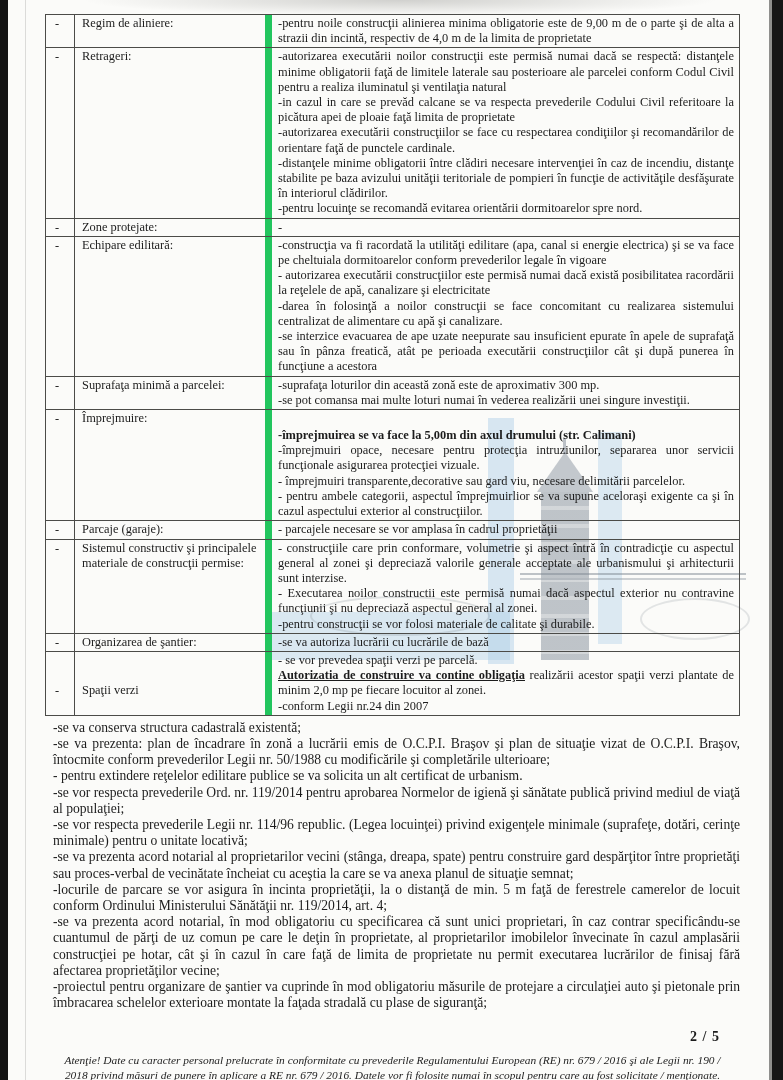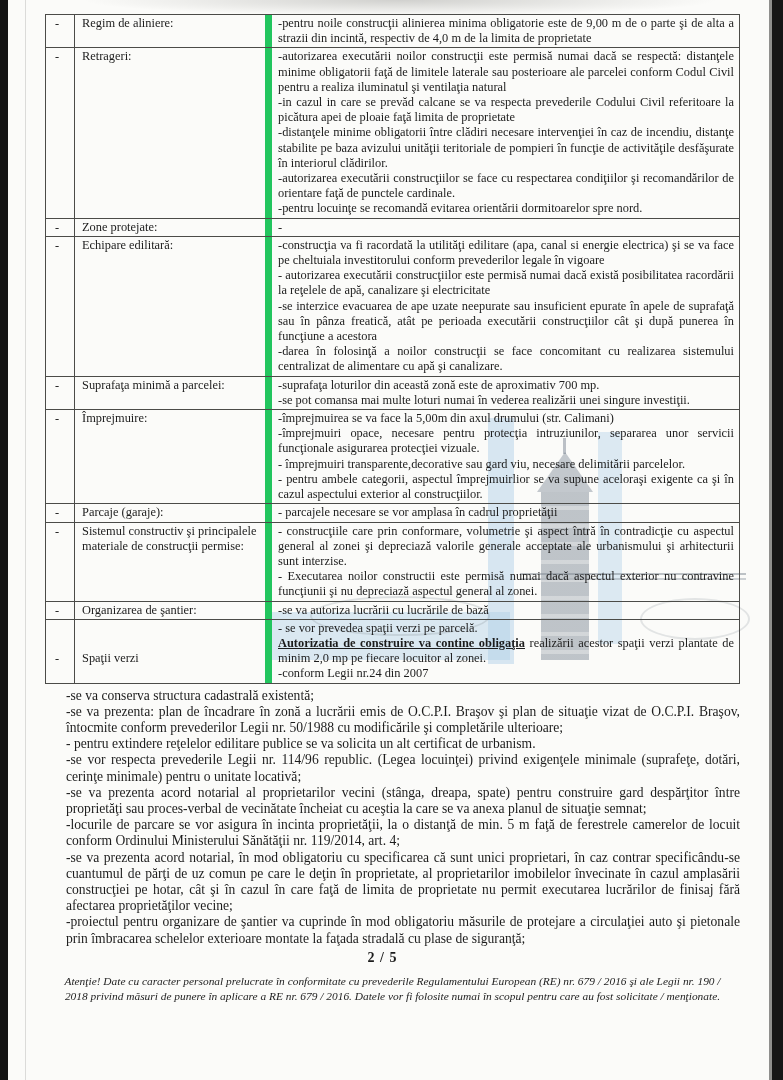--- a/index.html
+++ b/index.html
@@ -39,30 +39,30 @@
   
   .utable { border:1px solid #4b4b48; }
   .trow { display:flex; border-bottom:1px solid #4b4b48; }
   .trow:last-child { border-bottom:none; }
   .c-bullet { width:29px; border-right:1px solid #4b4b48; padding:1px 0 0 9px;
               font-size:12.4px; line-height:15.2px; flex:none; }
   .c-label  { width:197px; border-right:7px solid #22c55e; padding:1px 4px 1px 7px;
               font-size:12.4px; line-height:15.2px; flex:none; }
   .c-content{ flex:1; padding:1px 5px 1px 6px; font-size:12.4px; line-height:15.2px; }
   .c-content p { text-align:justify; }
-  .bold { font-weight:normal; }
+  .bold { font-weight:bold;margin-top:17px; }
   .ul { text-decoration:underline;font-weight:bold; }
   .label-low { padding-top:31px; }
 
   
   .notes { margin-top:4px; padding-left:8px; font-size:13.6px; line-height:16.2px; }
-  .notes p { text-align:justify;margin-left:13px; }
+  .notes p { text-align:justify; }
 
   
-  .pageno { margin-top:3px; text-align:center; font-weight:bold; font-size:14px;
+  .pageno { margin-top:18px; text-align:right; font-weight:bold; font-size:14px;
             letter-spacing:1px; padding-right:20px; }
   .footnote { margin:8px auto 0; width:97%; font-style:italic; font-size:11.4px;
               line-height:15px; text-align:center; color:#222; }
 </style>
 </head>
 <body>
 
 <div class="edge-left"></div>
 <div class="edge-right"></div>
 <div class="top-shadow"></div>
@@ -89,50 +89,50 @@
         <p>-pentru noile construcţii alinierea minima obligatorie este de 9,00 m de o parte şi de alta a strazii din incintă, respectiv de 4,0 m de la limita de proprietate</p>
       </div>
     </div>
 
     <div class="trow">
       <div class="c-bullet">-</div>
       <div class="c-label">Retrageri:</div>
       <div class="c-content">
         <p>-autorizarea executării noilor construcţii este permisă numai dacă se respectă: distanţele minime obligatorii faţă de limitele laterale sau posterioare ale parcelei conform Codul Civil pentru a realiza iluminatul şi ventilaţia natural</p>
         <p>-in cazul in care se prevăd calcane se va respecta prevederile Codului Civil referitoare la picătura apei de ploaie faţă limita de proprietate</p>
+        <p>-autorizarea executării construcţiilor se face cu respectarea condiţiilor şi recomandărilor de orientare faţă de punctele cardinale.</p>
         <p>-distanţele minime obligatorii între clădiri necesare intervenţiei în caz de incendiu, distanţe stabilite pe baza avizului unităţii teritoriale de pompieri în funcţie de activităţile desfăşurate în interiorul clădirilor.</p>
-        <p>-autorizarea executării construcţiilor se face cu respectarea condiţiilor şi recomandărilor de orientare faţă de punctele cardinale.</p>
         <p>-pentru locuinţe se recomandă evitarea orientării dormitoarelor spre nord.</p>
       </div>
     </div>
 
     <div class="trow">
       <div class="c-bullet">-</div>
       <div class="c-label">Zone protejate:</div>
       <div class="c-content">
         <p>-</p>
       </div>
     </div>
 
     <div class="trow">
       <div class="c-bullet">-</div>
       <div class="c-label">Echipare edilitară:</div>
       <div class="c-content">
-        <p>-construcţia va fi racordată la utilităţi edilitare (apa, canal si energie electrica) şi se va face pe cheltuiala investitorului conform prevederilor legale în vigoare</p>
+        <p>-construcţia va fi racordată la utilităţi edilitare (apa, canal si energie electrica) şi se va face pe cheltuiala dormitoarelor conform prevederilor legale în vigoare</p>
         <p>- autorizarea executării construcţiilor este permisă numai dacă există posibilitatea racordării la reţelele de apă, canalizare şi electricitate</p>
+        <p>-darea în folosinţă a noilor construcţii se face concomitant cu realizarea sistemului centralizat de alimentare cu apă şi canalizare.</p>
         <p>-se interzice evacuarea de ape uzate neepurate sau insuficient epurate în apele de suprafaţă sau în pânza freatică, atât pe perioada executării construcţiilor cât şi după punerea în funcţiune a acestora</p>
-        <p>-darea în folosinţă a noilor construcţii se face concomitant cu realizarea sistemului centralizat de alimentare cu apă şi canalizare.</p>
       </div>
     </div>
 
     <div class="trow">
       <div class="c-bullet">-</div>
       <div class="c-label">Suprafaţa minimă a parcelei:</div>
       <div class="c-content">
-        <p>-suprafaţa loturilor din această zonă este de aproximativ 700 mp.</p>
+        <p>-suprafaţa loturilor din această zonă este de aproximativ 300 mp.</p>
         <p>-se pot comansa mai multe loturi numai în vederea realizării unei singure investiţii.</p>
       </div>
     </div>
 
     <div class="trow">
       <div class="c-bullet">-</div>
       <div class="c-label">Împrejmuire:</div>
       <div class="c-content">
         <p class="bold">-împrejmuirea se va face la 5,00m din axul drumului (str. Calimani)</p>
         <p>-împrejmuiri opace, necesare pentru protecţia intruziunilor, separarea unor servicii funcţionale asigurarea protecţiei vizuale.</p>
@@ -148,20 +148,21 @@
         <p>- parcajele necesare se vor amplasa în cadrul proprietăţii</p>
       </div>
     </div>
 
     <div class="trow">
       <div class="c-bullet">-</div>
       <div class="c-label">Sistemul constructiv şi principalele materiale de construcţii permise:</div>
       <div class="c-content">
         <p>- construcţiile care prin conformare, volumetrie şi aspect întră în contradicţie cu aspectul general al zonei şi depreciază valorile generale acceptate ale urbanismului şi arhitecturii sunt interzise.</p>
         <p>- Executarea noilor constructii este permisă numai dacă aspectul exterior nu contravine funcţiunii şi nu depreciază aspectul general al zonei.</p>
+        <p>-pentru construcţii se vor folosi materiale de calitate şi durabile.</p>
       </div>
     </div>
 
     <div class="trow">
       <div class="c-bullet">-</div>
       <div class="c-label">Organizarea de şantier:</div>
       <div class="c-content">
         <p>-se va autoriza lucrării cu lucrările de bază</p>
       </div>
     </div>
@@ -175,20 +176,21 @@
         <p>-conform Legii nr.24 din 2007</p>
       </div>
     </div>
 
   </div>
 
   <div class="notes">
     <p>-se va conserva structura cadastrală existentă;</p>
     <p>-se va prezenta: plan de încadrare în zonă a lucrării emis de O.C.P.I. Braşov şi plan de situaţie vizat de O.C.P.I. Braşov, întocmite conform prevederilor Legii nr. 50/1988 cu modificările şi completările ulterioare;</p>
     <p>- pentru extindere reţelelor edilitare publice se va solicita un alt certificat de urbanism.</p>
+    <p>-se vor respecta prevederile Ord. nr. 119/2014 pentru aprobarea Normelor de igienă şi sănătate publică privind mediul de viaţă al populaţiei;</p>
     <p>-se vor respecta prevederile Legii nr. 114/96 republic. (Legea locuinţei) privind exigenţele minimale (suprafeţe, dotări, cerinţe minimale) pentru o unitate locativă;</p>
     <p>-se va prezenta acord notarial al proprietarilor vecini (stânga, dreapa, spate) pentru construire gard despărţitor între proprietăţi sau proces-verbal de vecinătate încheiat cu aceştia la care se va anexa planul de situaţie semnat;</p>
     <p>-locurile de parcare se vor asigura în incinta proprietăţii, la o distanţă de min. 5 m faţă de ferestrele camerelor de locuit conform Ordinului Ministerului Sănătăţii nr. 119/2014, art. 4;</p>
     <p>-se va prezenta acord notarial, în mod obligatoriu cu specificarea că sunt unici proprietari, în caz contrar specificându-se cuantumul de părţi de uz comun pe care le deţin în proprietate, al proprietarilor imobilelor învecinate în cazul amplasării construcţiei pe hotar, cât şi în cazul în care faţă de limita de proprietate nu permit executarea lucrărilor de finisaj fără afectarea proprietăţilor vecine;</p>
     <p>-proiectul pentru organizare de şantier va cuprinde în mod obligatoriu măsurile de protejare a circulaţiei auto şi pietonale prin îmbracarea schelelor exterioare montate la faţada stradală cu plase de siguranţă;</p>
   </div>
 
   <div class="pageno">2 / 5</div>
   <div class="footnote">Atenţie! Date cu caracter personal prelucrate în conformitate cu prevederile Regulamentului European (RE)   nr. 679 / 2016 şi ale Legii nr. 190 / 2018 privind măsuri de punere în aplicare a RE nr. 679 / 2016.  Datele vor fi folosite numai în scopul pentru care au fost solicitate / menţionate.</div>
 

